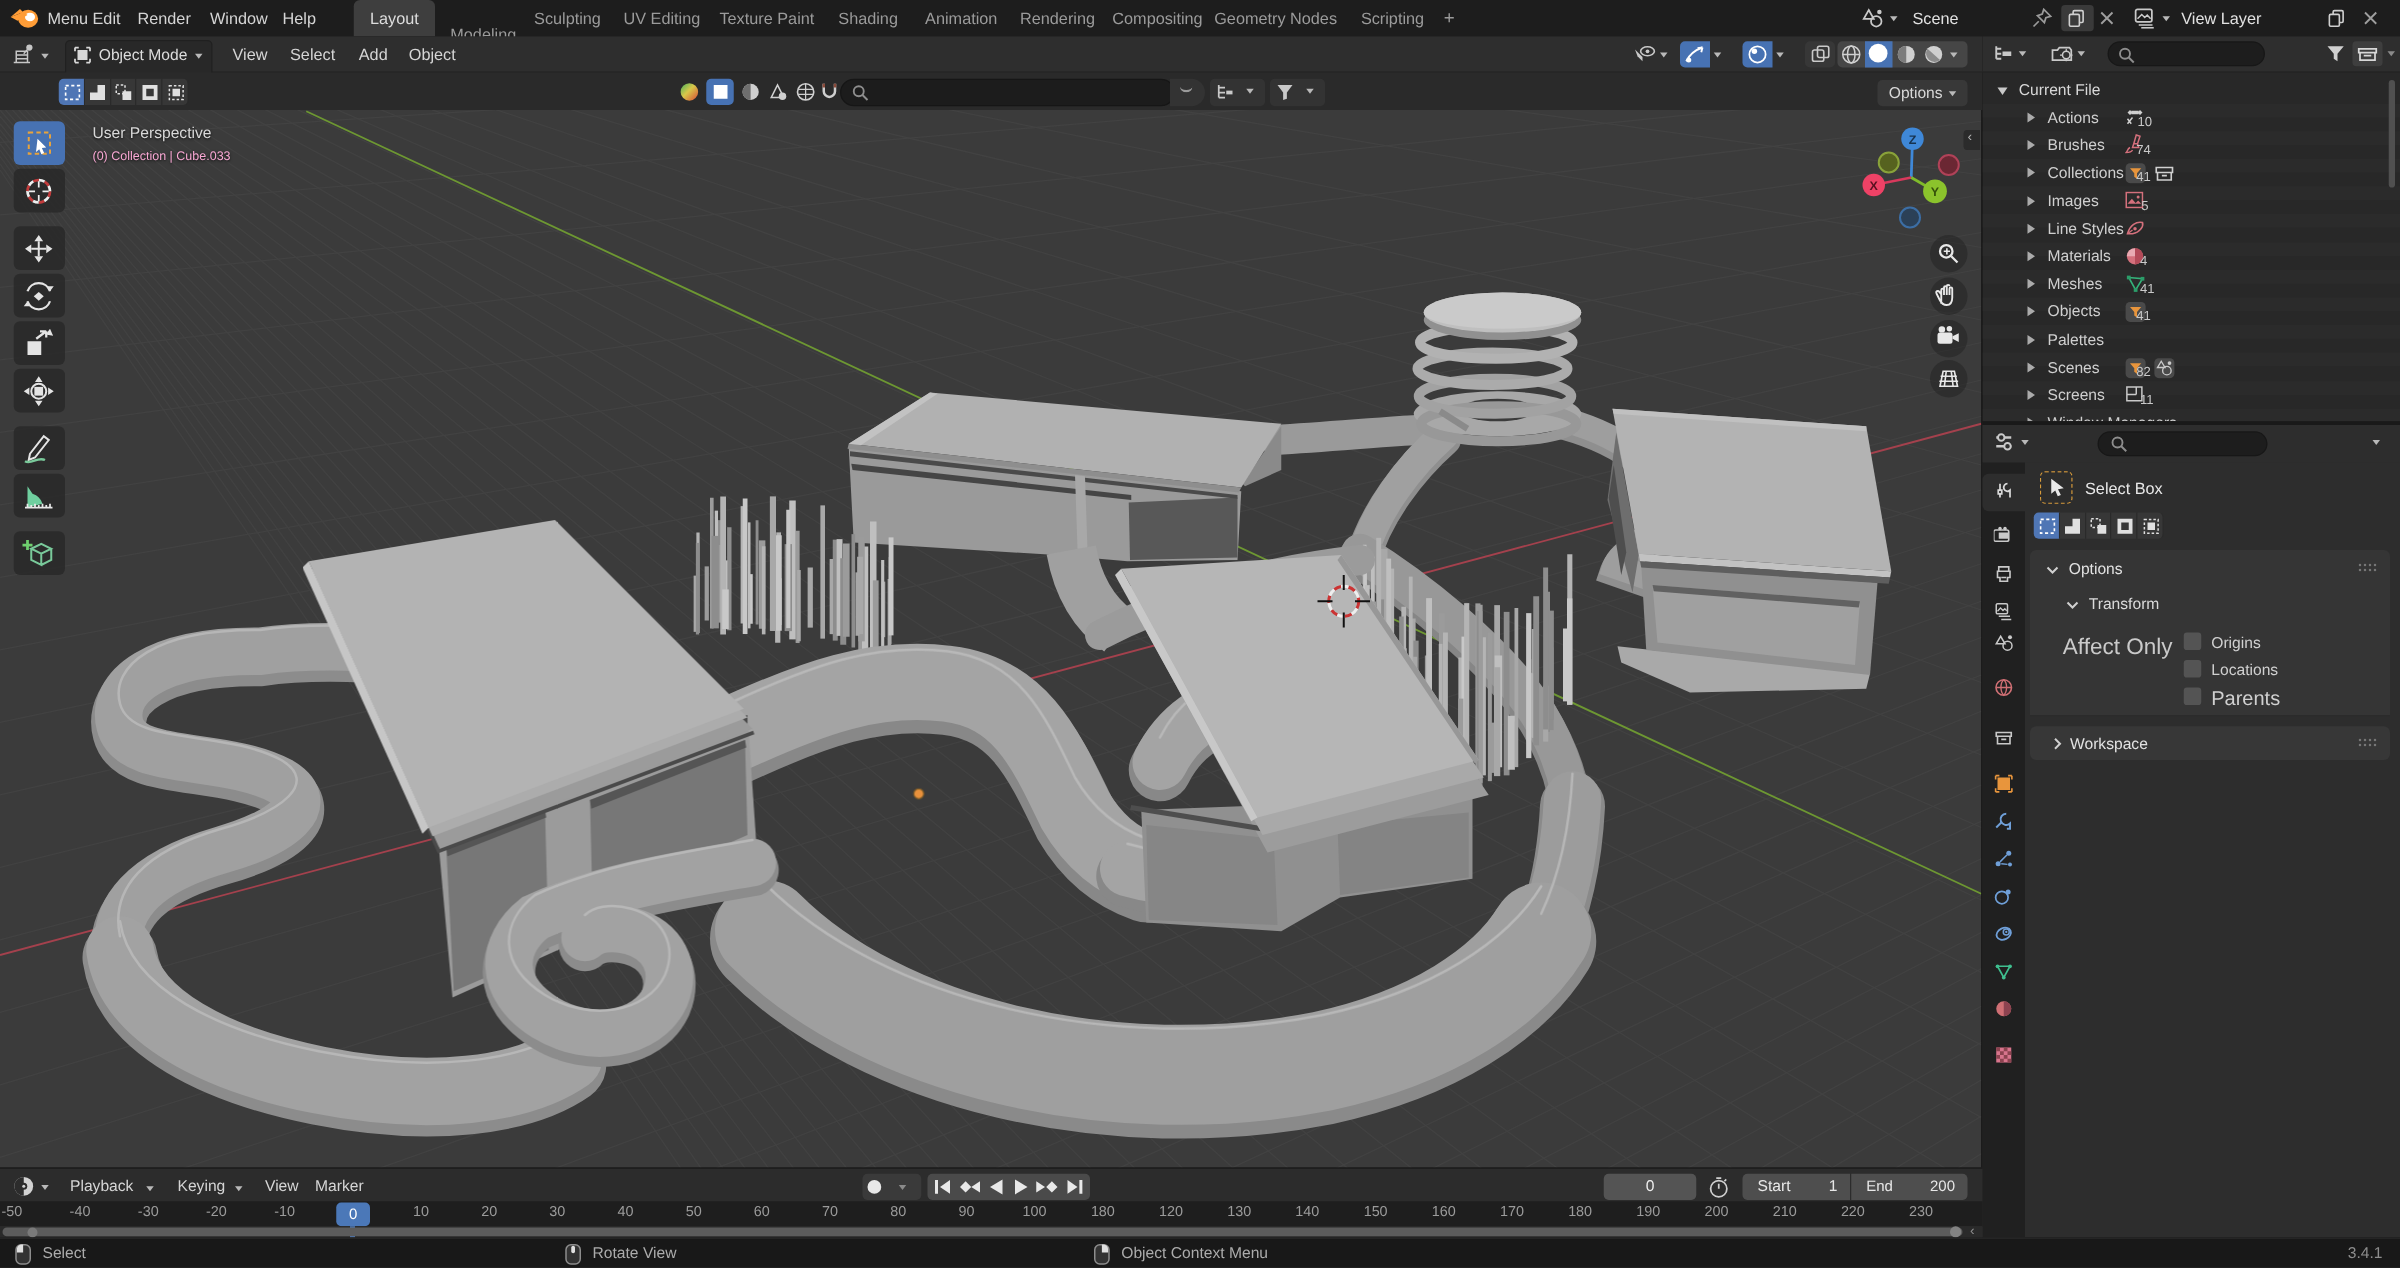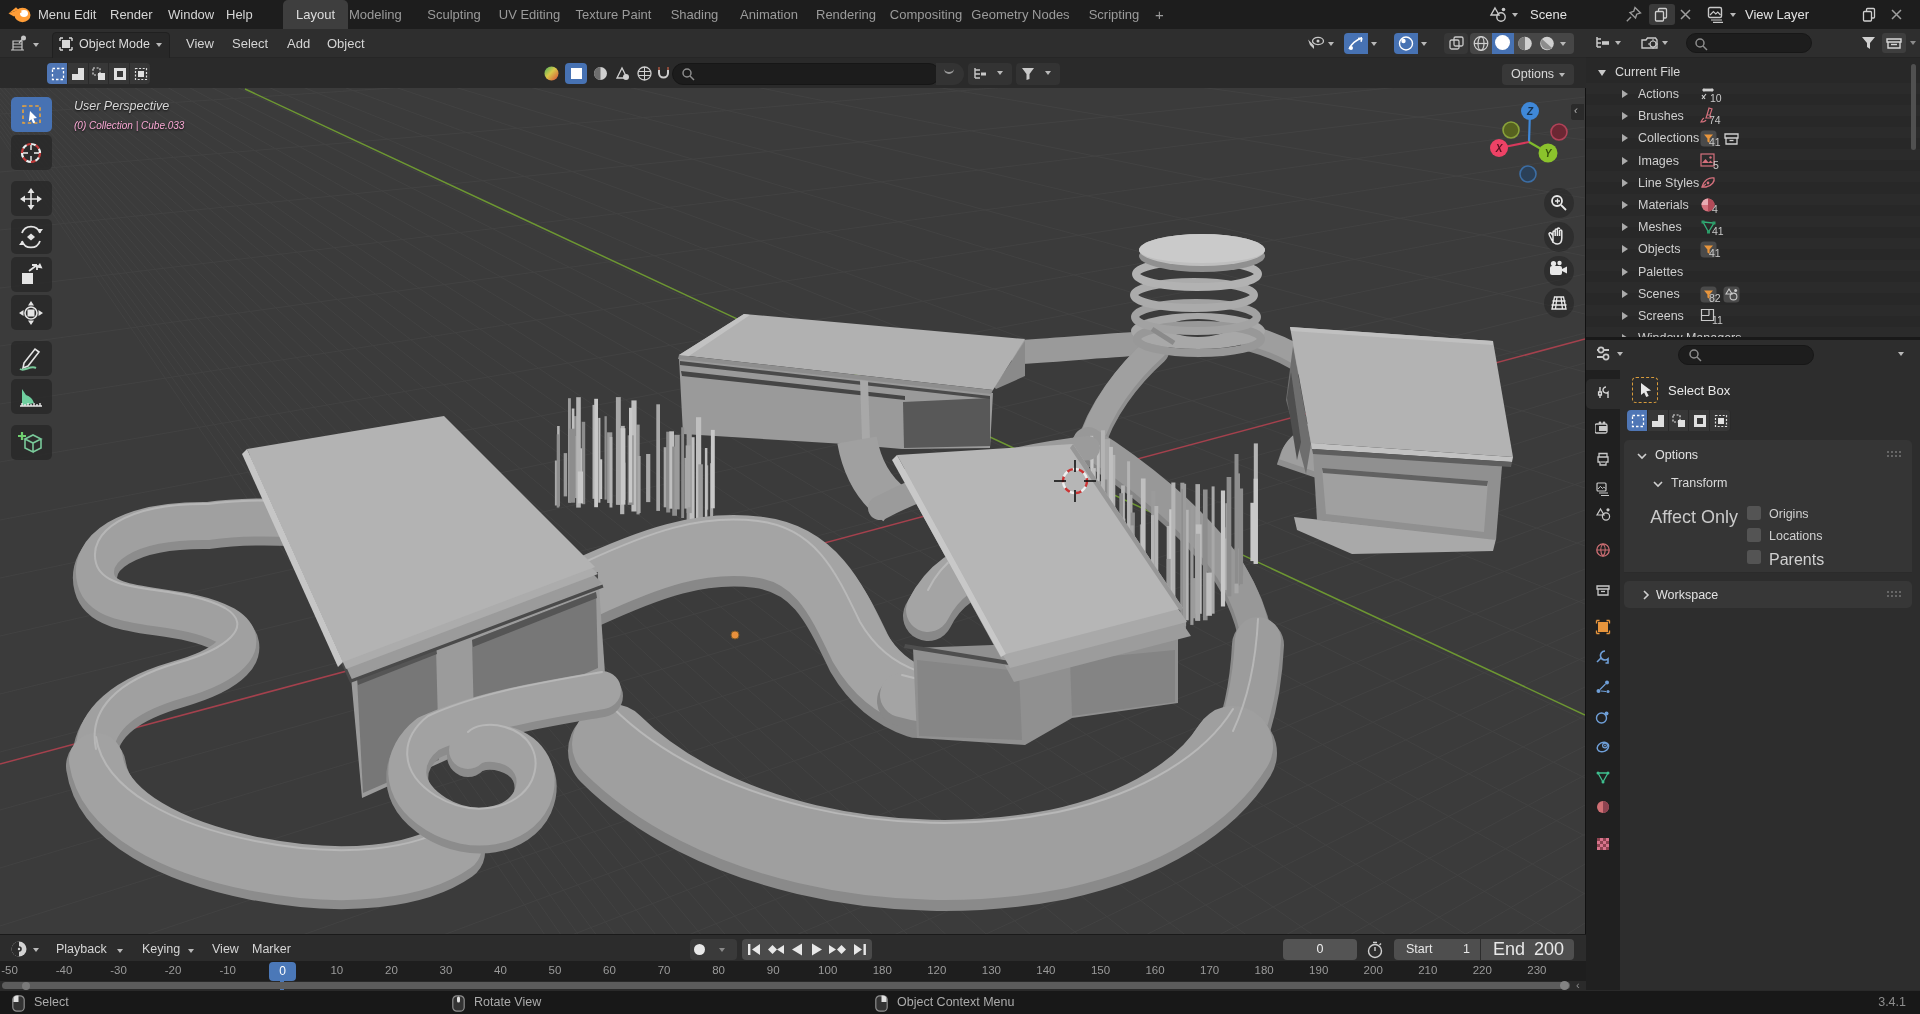--- a/index.html
+++ b/index.html
@@ -1,19 +1,19 @@
 <!DOCTYPE html>
 <html><head><meta charset="utf-8"><style>
 * { margin:0; padding:0; box-sizing:border-box; }
 body { width:1920px; height:1014px; background:#111; font-family:"Liberation Sans", sans-serif; overflow:hidden; position:relative; }
 .abs { position:absolute; }
 #topbar { left:0; top:0; width:1920px; height:29px; background:#1d1d1d; }
 #vph { left:0; top:29px; width:1586px; height:29px; background:#2e2e2e; border-bottom:1px solid #262626;}
 #vpt { left:0; top:58px; width:1586px; height:30px; background:#2a2a2a; }
-#viewport { left:0; top:88px; width:1585px; height:846px; background:#3b3b3b;font-style:italic; }
+#viewport { left:0; top:88px; width:1585px; height:846px; background:#3b3b3b; }
 #outliner { left:1586px; top:29px; width:334px; height:308px; background:#282828; }
 #outlinerhd { left:1586px; top:29px; width:334px; height:29px; background:#2e2e2e; border-bottom:1px solid #242424;}
 #props { left:1586px; top:337px; width:334px; height:653px; background:#2d2d2d; border-top:3px solid #191919;}
 #propshd { left:1586px; top:340px; width:334px; height:30px; background:#2d2d2d; }
 #tabstrip { left:1586px; top:370px; width:34px; height:620px; background:#202020; }
 #timeline { left:0; top:934px; width:1586px; height:56px; background:#2c2c2c; border-top:1px solid #1a1a1a;}
 #ruler { left:0; top:961px; width:1586px; height:20px; background:#1e1e1e; }
 #scrollstrip { left:0; top:981px; width:1586px; height:9px; background:#2a2a2a; }
 #status { left:0; top:990px; width:1920px; height:24px; background:#181818; border-top:1px solid #2a2a2a;}
 .mtxt { color:#d5d5d5; font-size:13px; line-height:29px; }
@@ -32,21 +32,21 @@
     <ellipse cx="16" cy="9.5" rx="4" ry="3.4" fill="#ffffff"></ellipse>
     <path d="M 0.5,9.5 L 11,5.5 L 14,8 L 6,12.5 Z" fill="#ff9d37"></path>
     <path d="M 0.5,9.5 L 8,3.2 L 10.5,5.8 Z" fill="#ff9d37"></path>
   </svg>
   <span class="abs mtxt" style="left:38px">Menu</span>
   <span class="abs mtxt" style="left:74px">Edit</span>
   <span class="abs mtxt" style="left:110px">Render</span>
   <span class="abs mtxt" style="left:168px">Window</span>
   <span class="abs mtxt" style="left:226px">Help</span>
   <span class="abs tab tabactive" style="left:283px;top:0;width:65px;text-align:center">Layout</span>
-<span class="abs tab" style="left:349px;top:0;width:64px;text-align:left">Modeling</span>
+<span class="abs tab" style="left:349px;top:13px;width:64px;text-align:right">Modeling</span>
 <span class="abs tab" style="left:421px;top:0;width:66px;text-align:center">Sculpting</span>
 <span class="abs tab" style="left:494px;top:0;width:71px;text-align:center">UV Editing</span>
 <span class="abs tab" style="left:573px;top:0;width:81px;text-align:center">Texture Paint</span>
 <span class="abs tab" style="left:662px;top:0;width:65px;text-align:center">Shading</span>
 <span class="abs tab" style="left:733px;top:0;width:72px;text-align:center">Animation</span>
 <span class="abs tab" style="left:810px;top:0;width:72px;text-align:center">Rendering</span>
 <span class="abs tab" style="left:886px;top:0;width:80px;text-align:center">Compositing</span>
 <span class="abs tab" style="left:970px;top:0;width:101px;text-align:center">Geometry Nodes</span>
 <span class="abs tab" style="left:1079px;top:0;width:70px;text-align:center">Scripting</span>
 <span class="abs tab" style="left:1155px;font-size:15px">+</span>
@@ -959,21 +959,21 @@
 <path d="M120,10.5 L112,5 L112,16 Z"></path>
         <rect x="121.5" y="5" width="2.4" height="11"></rect>
 </g>
     </svg>
   <div class="abs" style="left:1283px;top:4px;width:74px;height:21px;background:#545454;border-radius:4px;text-align:center;font-size:12.5px;color:#efefef;line-height:21px">0</div>
   <svg class="abs" style="left:1366px;top:6px" width="18" height="18" viewBox="0 0 18 18">
       <circle cx="9" cy="10" r="6.5" fill="none" stroke="#cfcfcf" stroke-width="1.4"></circle>
       <path d="M9,10 L9,6 M9,1.5 h0 M7,1.5 h4 M13.5,4 l1.5,-1.5" stroke="#cfcfcf" stroke-width="1.4" fill="none"></path>
     </svg>
   <div class="abs" style="left:1394px;top:4px;width:86px;height:21px;background:#4e4e4e;border-radius:4px 0 0 4px;font-size:12.5px;color:#e8e8e8;line-height:21px"><span style="margin-left:12px">Start</span><span style="position:absolute;right:10px">1</span></div>
-  <div class="abs" style="left:1481px;top:4px;width:93px;height:21px;background:#4e4e4e;border-radius:0 4px 4px 0;font-size:18px;color:#e8e8e8;line-height:21px"><span style="margin-left:12px">End</span><span style="position:absolute;right:10px">200</span></div>
+  <div class="abs" style="left:1481px;top:4px;width:93px;height:21px;background:#4e4e4e;border-radius:0 4px 4px 0;font-size:12px;color:#e8e8e8;line-height:21px"><span style="margin-left:12px">End</span><span style="position:absolute;right:10px">200</span></div>
 </div>
 <div id="ruler" class="abs">
     <span class="abs num" style="left:-10.5px;top:3px;width:40px;text-align:center">-50</span>
     <span class="abs num" style="left:44.0px;top:3px;width:40px;text-align:center">-40</span>
     <span class="abs num" style="left:98.6px;top:3px;width:40px;text-align:center">-30</span>
     <span class="abs num" style="left:153.1px;top:3px;width:40px;text-align:center">-20</span>
     <span class="abs num" style="left:207.7px;top:3px;width:40px;text-align:center">-10</span>
     <span class="abs num" style="left:262.2px;top:3px;width:40px;text-align:center">0</span>
     <span class="abs num" style="left:316.8px;top:3px;width:40px;text-align:center">10</span>
     <span class="abs num" style="left:371.4px;top:3px;width:40px;text-align:center">20</span>

